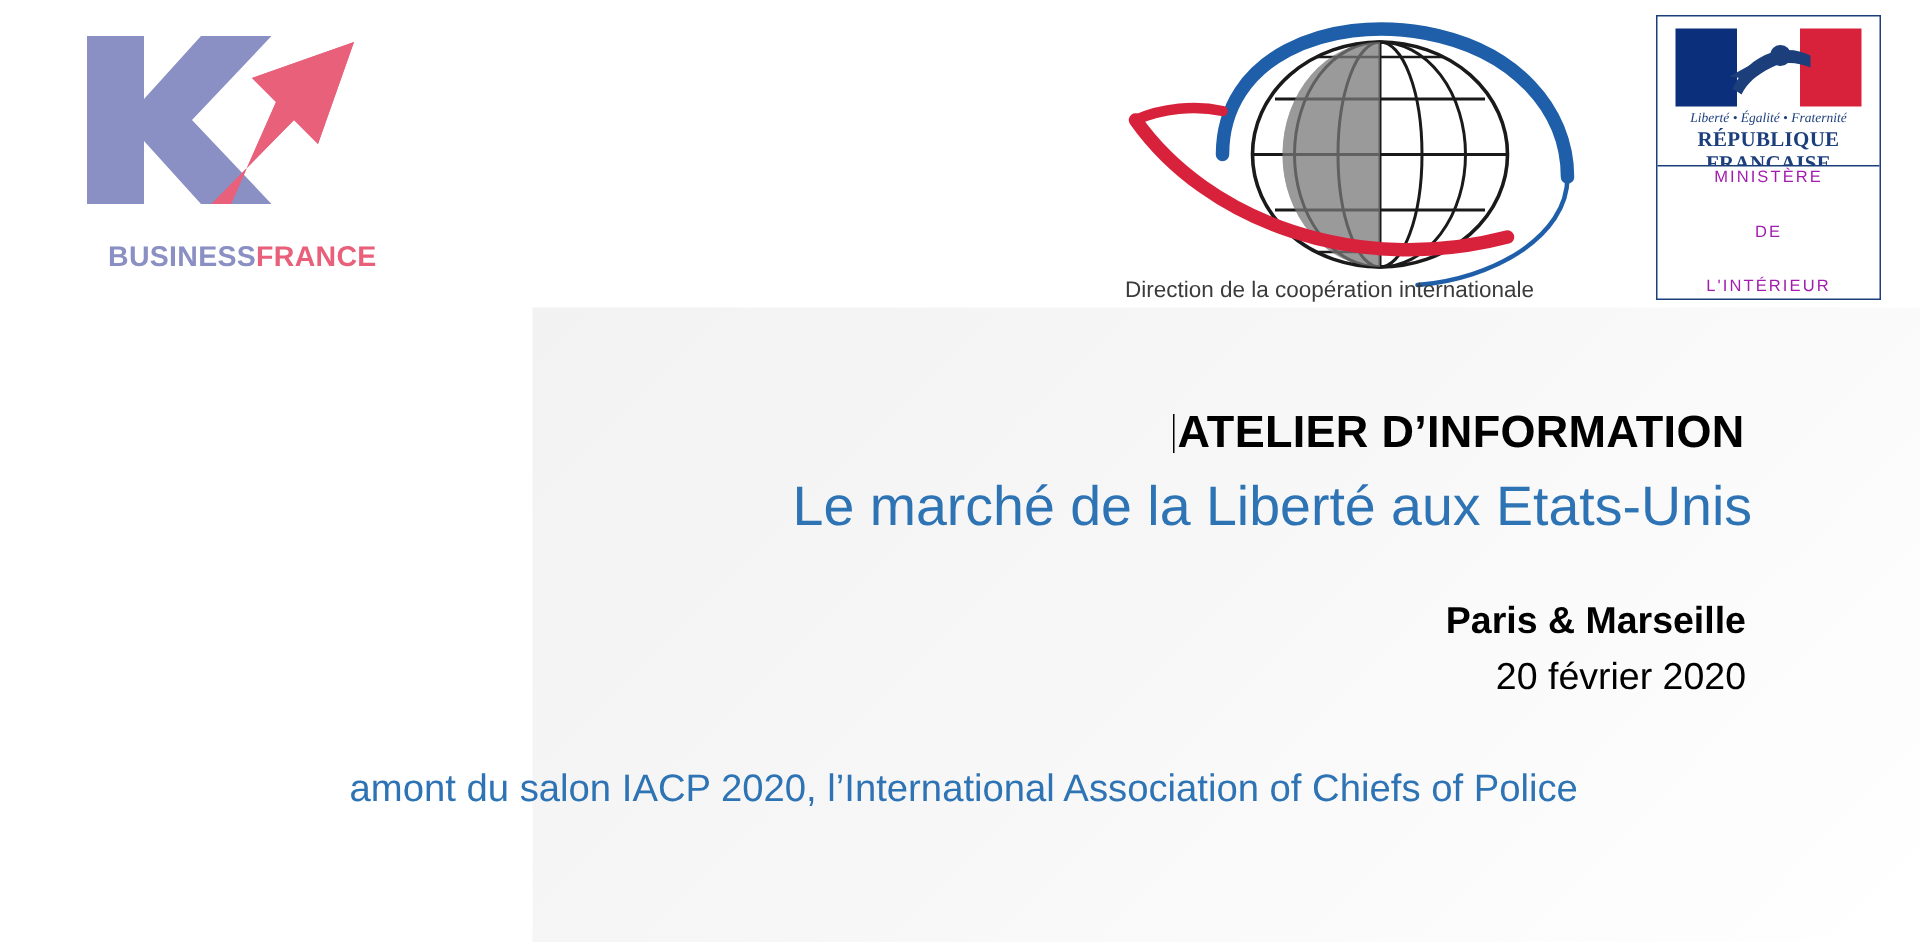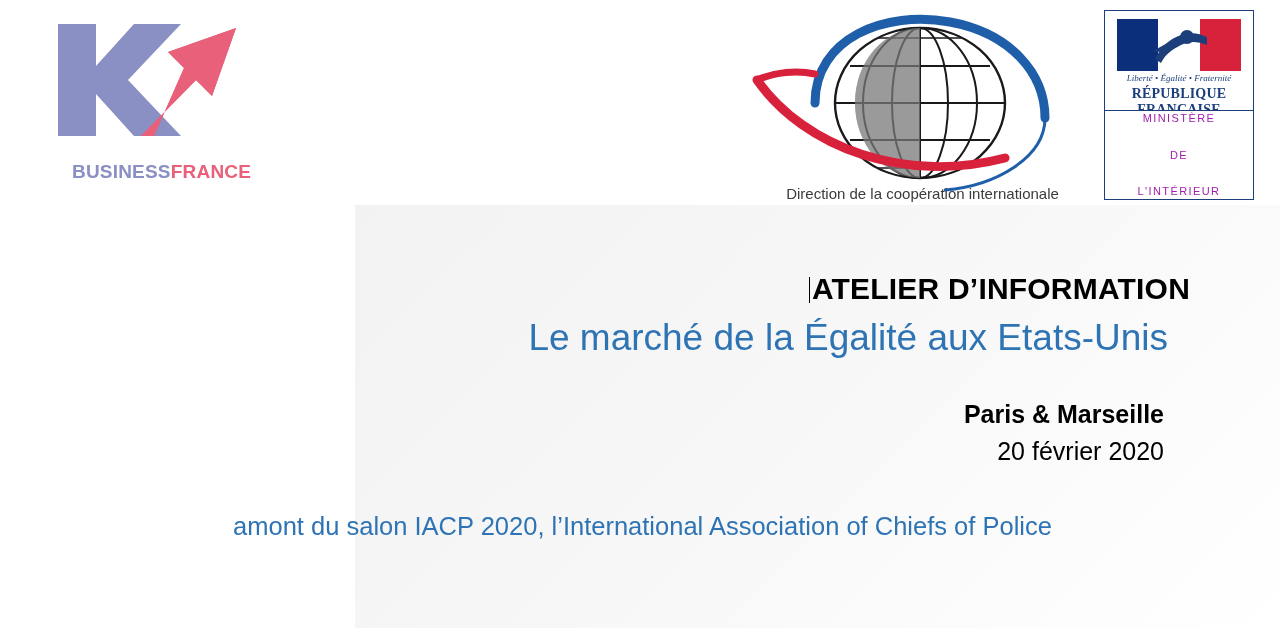--- a/index.html
+++ b/index.html
@@ -59,21 +59,21 @@
     left: 745px;
     top: 8px;
     width: 350px;
     height: 200px;
   }
   .globe-caption {
     position: absolute;
     left: 750px;
     top: 185px;
     width: 345px;
-    text-align: center;
+    text-align: left;
     font-size: 15px;
     color: #3b3b3b;
     font-family: "Liberation Sans", sans-serif;
   }
 
   
   .ministry {
     position: absolute;
     left: 1104px;
     top: 10px;
@@ -146,21 +146,20 @@
   .title-main {
     position: absolute;
     left: 0;
     top: 272px;
     width: 1163px;
     text-align: right;
     font-size: 30px;
     font-weight: bold;
     color: #000;
     letter-spacing: 0.2px;
-    padding-left: 27px;
   }
   .title-caret {
     display: inline-block;
     width: 1px;
     height: 26px;
     background: #000;
     vertical-align: -4px;
     margin-right: 2px;
   }
   .title-sub {
@@ -267,20 +266,20 @@
     <div class="rep">RÉPUBLIQUE FRANÇAISE</div>
   </div>
   <div class="ministry-bottom">
     <span>MINISTÈRE</span>
     <span>DE</span>
     <span>L'INTÉRIEUR</span>
   </div>
 </div>
 
 <div class="title-main"><span class="title-caret"></span><span>ATELIER D’INFORMATION</span></div>
-<div class="title-sub">Le marché de la Égalité aux Etats-Unis</div>
+<div class="title-sub">Le marché de la Liberté aux Etats-Unis</div>
 
 <div class="venue">Paris &amp; Marseille</div>
 <div class="date">20 février 2020</div>
 
 <div class="tagline">
   <div>amont du salon IACP 2020, l’International Association of Chiefs of Police</div>
 </div>
 
 </body></html>

